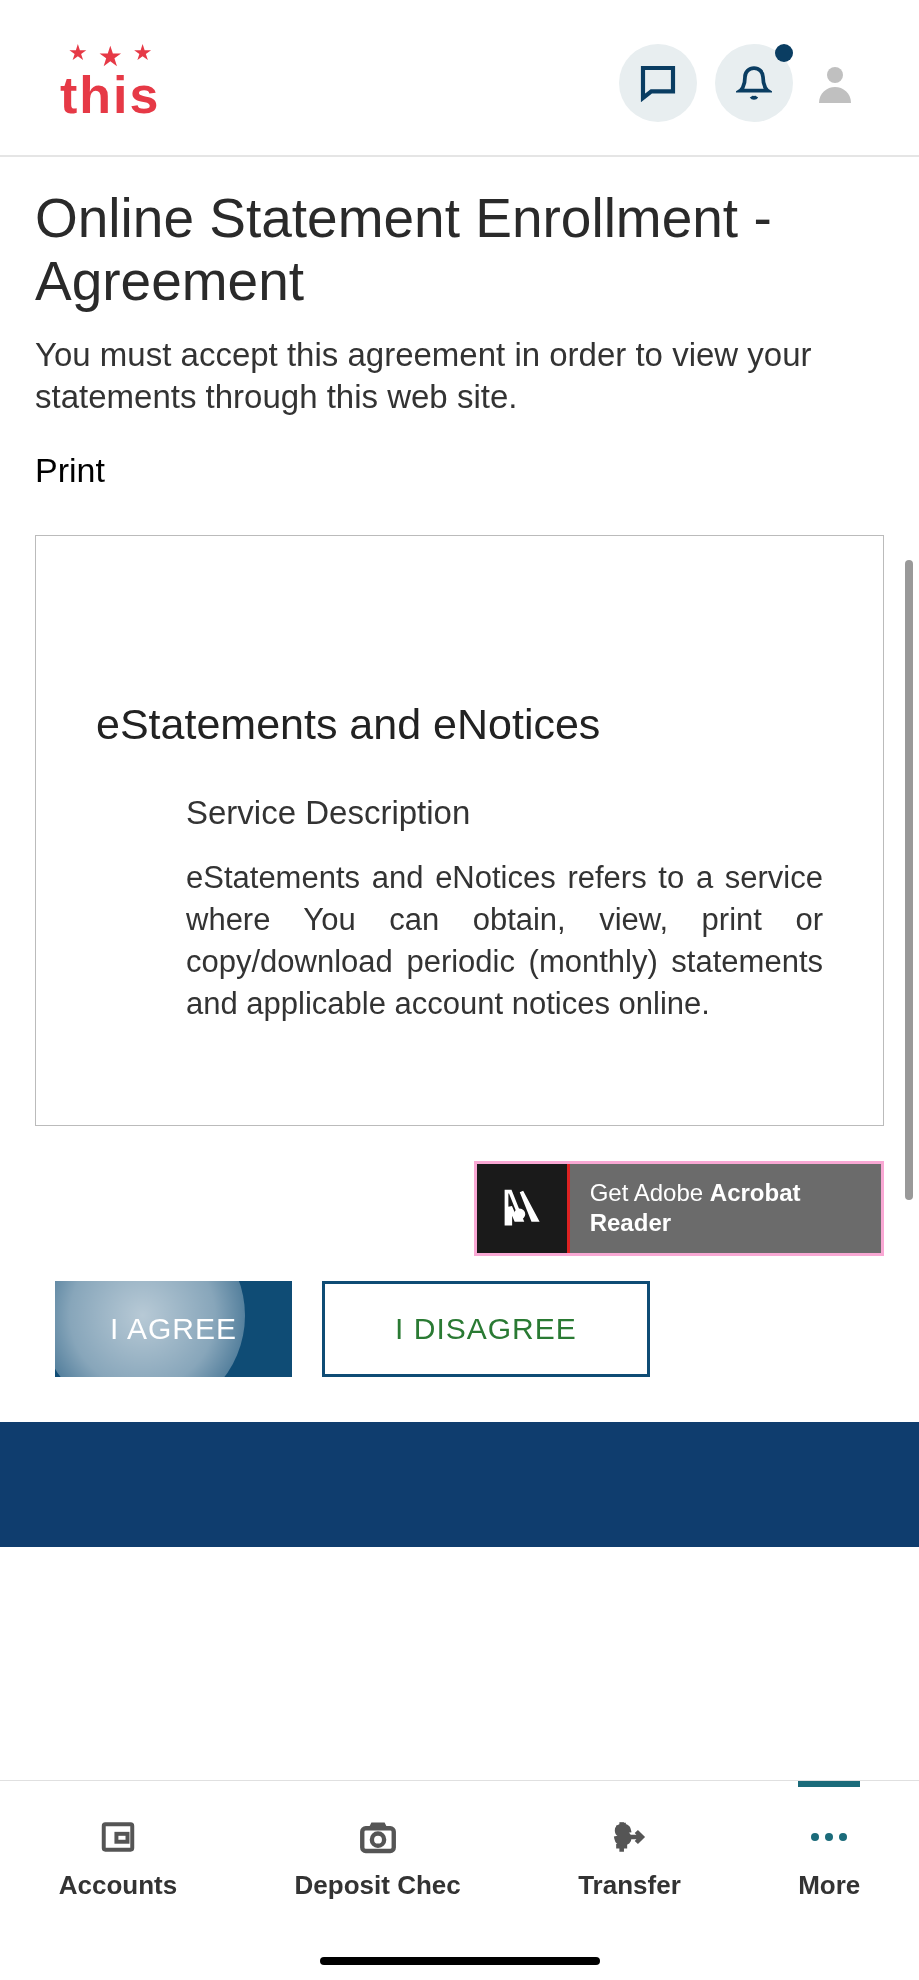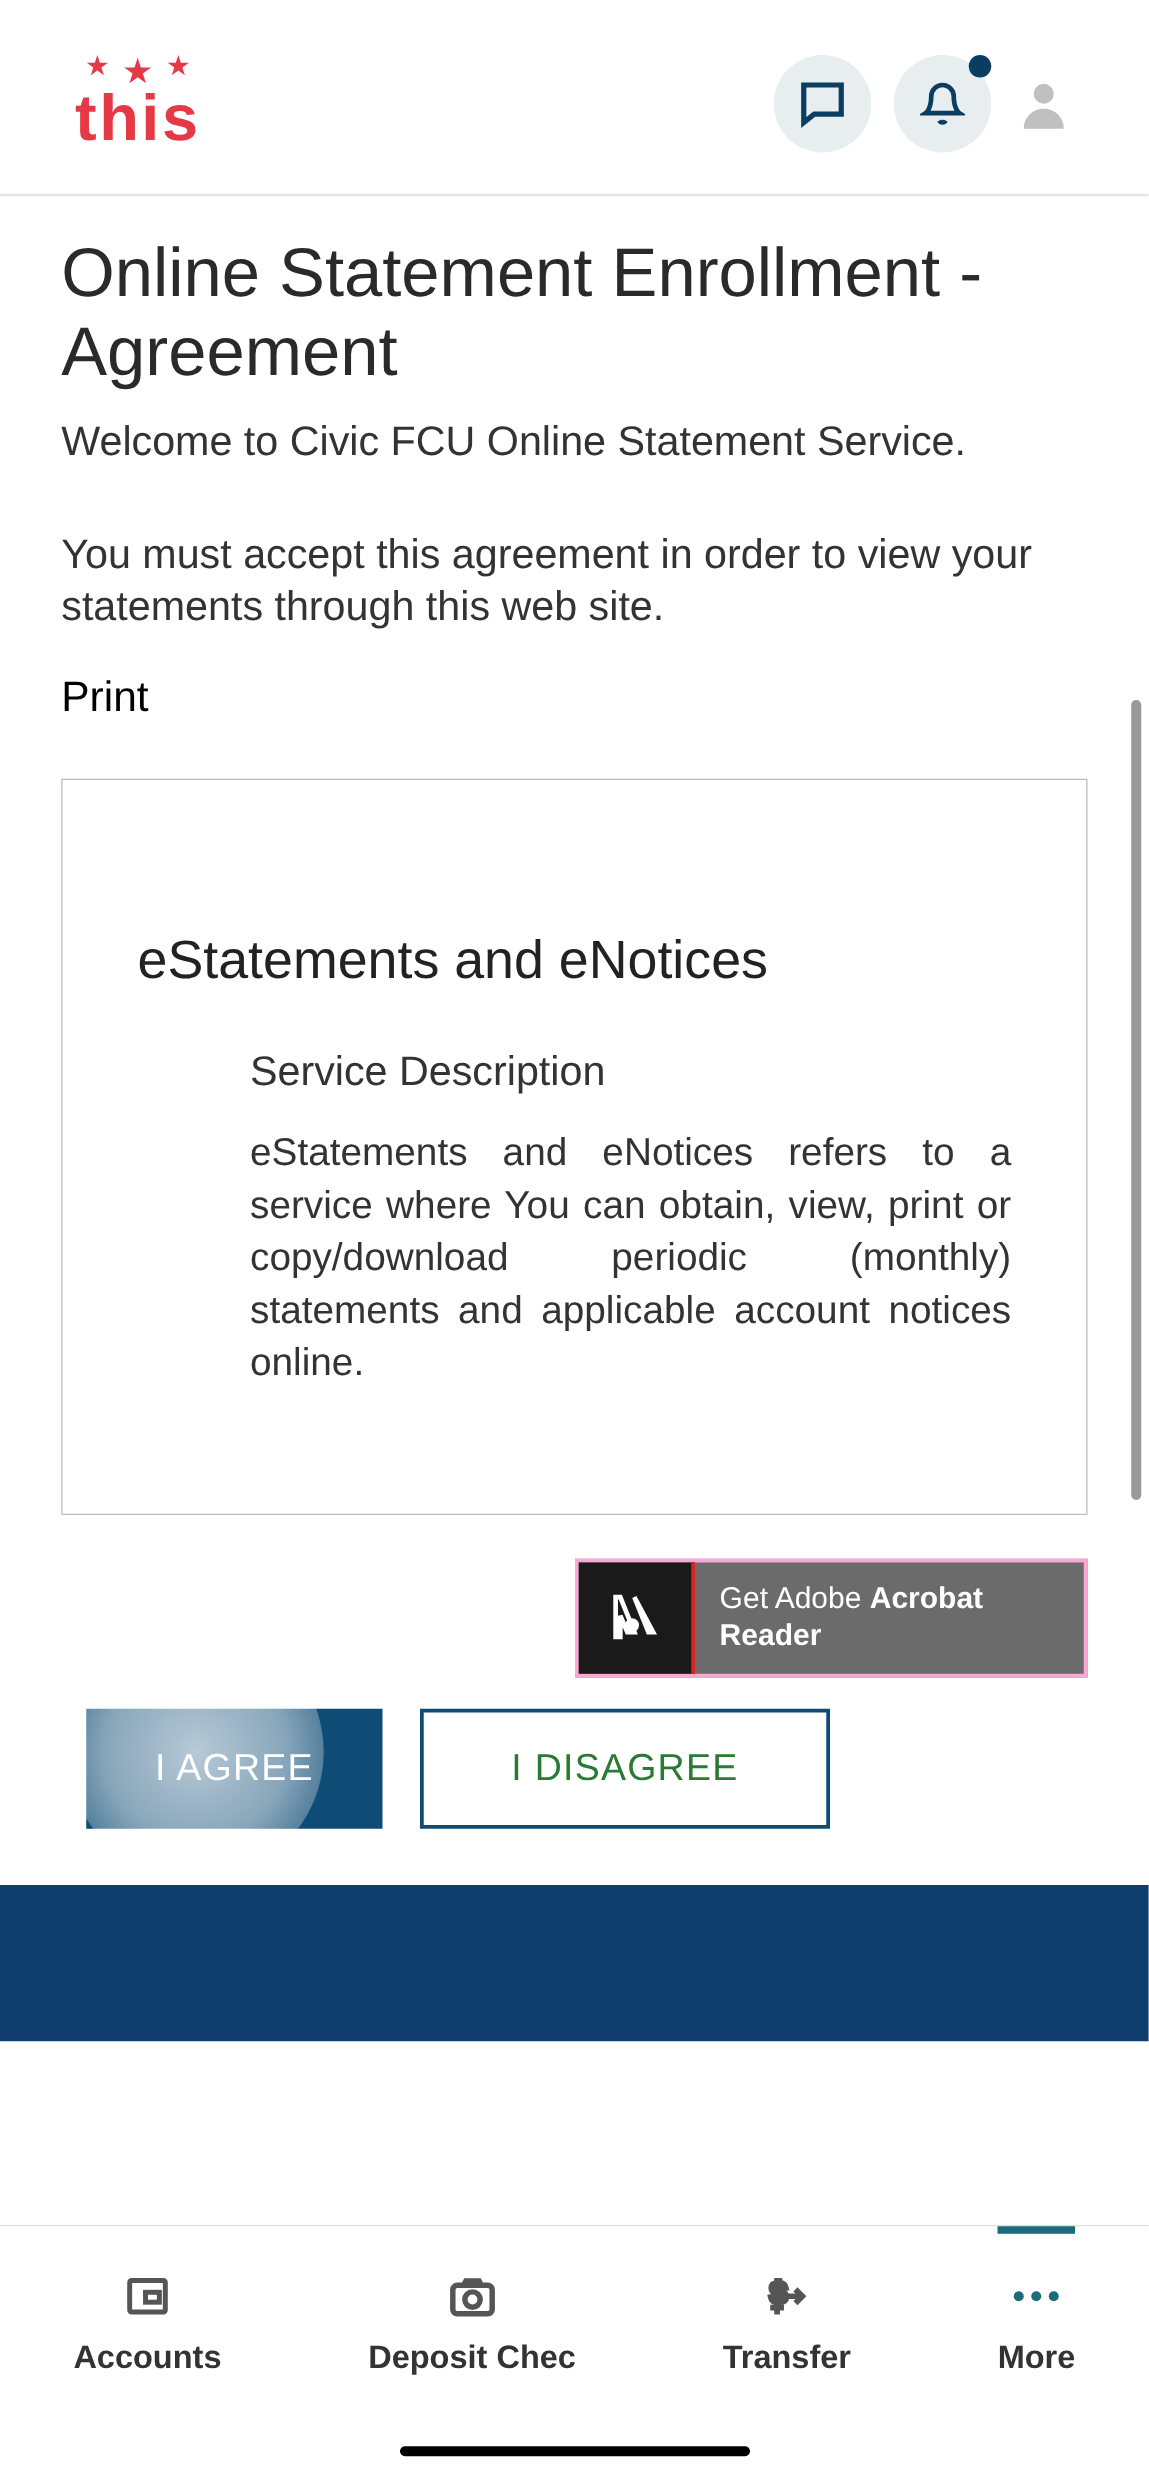--- a/index.html
+++ b/index.html
@@ -65,21 +65,21 @@
       border-radius: 50%;
       background: #0a3d62;
     }
     .profile-icon {
       width: 48px;
       display: flex;
       align-items: center;
       justify-content: center;
     }
     .content {
-      padding: 30px 49px;
+      padding: 30px 35px;
     }
     .page-title {
       font-size: 55px;
       font-weight: 400;
       color: #2a2a2a;
       line-height: 1.15;
       margin-bottom: 20px;
     }
     .welcome-text {
       font-size: 33px;
@@ -102,20 +102,21 @@
     .agreement-box {
       border: 1px solid #bbb;
       padding: 120px 60px 100px 60px;
       margin-bottom: 35px;
     }
     .agreement-heading {
       font-size: 43px;
       font-weight: 400;
       color: #222;
       margin-bottom: 45px;
+      margin-top: 44px;
     }
     .agreement-subheading {
       font-size: 33px;
       font-weight: 400;
       color: #333;
       margin-left: 90px;
       margin-bottom: 25px;
     }
     .agreement-body {
       font-size: 31px;
@@ -281,21 +282,20 @@
       <svg width="48" height="48" viewBox="0 0 24 24" fill="#c0c0c0">
         <circle cx="12" cy="8" r="4"></circle>
         <path d="M4 22c0-5 4-8 8-8s8 3 8 8"></path>
       </svg>
     </div>
   </div>
 </div>
 
 <div class="content">
   <h1 class="page-title">Online Statement Enrollment - Agreement</h1>
-  <p class="welcome-text">Welcome to Civic FCU Online Statement Service.</p>
   <p class="instruction-text">You must accept this agreement in order to view your statements through this web site.</p>
   <a class="print-link">Print</a>
 
   <div class="agreement-box">
     <h2 class="agreement-heading">eStatements and eNotices</h2>
     <h3 class="agreement-subheading">Service Description</h3>
     <p class="agreement-body">eStatements and eNotices refers to a service where You can obtain, view, print or copy/download periodic (monthly) statements and applicable account notices online.</p>
   </div>
 
   <div class="adobe-box">

